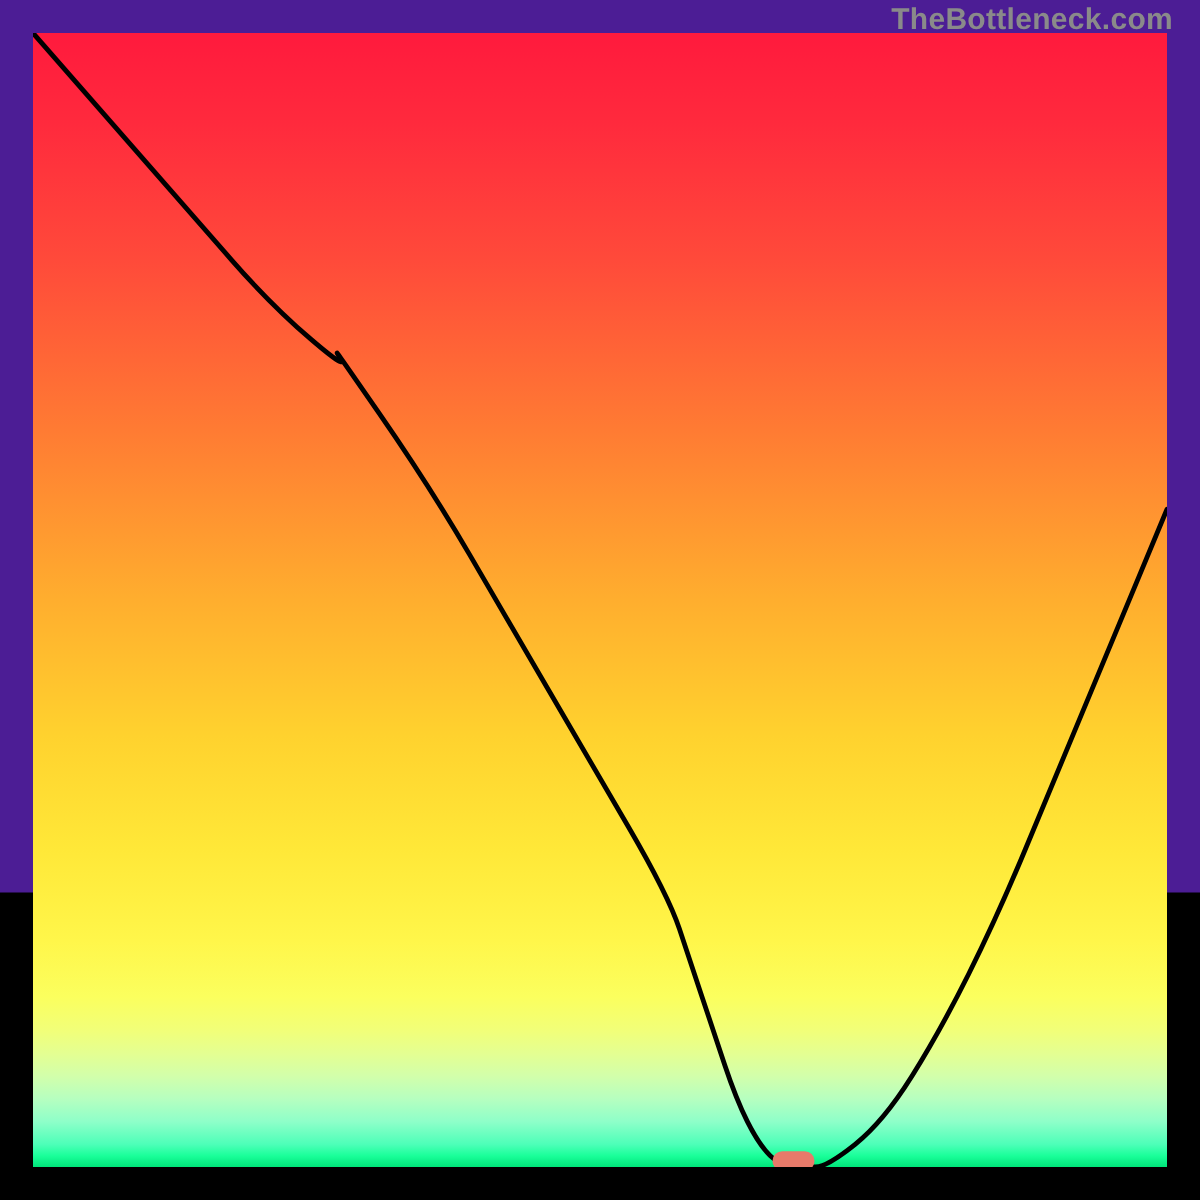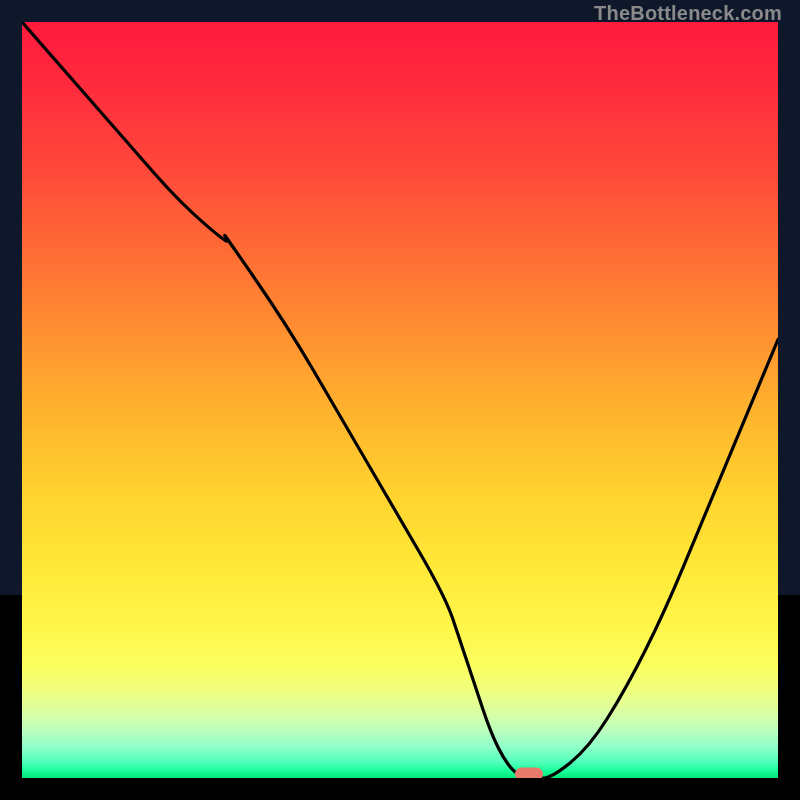--- a/index.html
+++ b/index.html
@@ -7,21 +7,21 @@
     padding: 0;
     width: 800px;
     height: 800px;
     background: #000;
     overflow: hidden;
   }
   .stage {
     position: relative;
     width: 800px;
     height: 595px;
-    background: #0f172a;
+    background: #4c1d95;
   }
   .plot {
     position: absolute;
     left: 22px;
     top: 22px;
     width: 756px;
     height: 756px;
     overflow: hidden;
   }
   .gradient {

